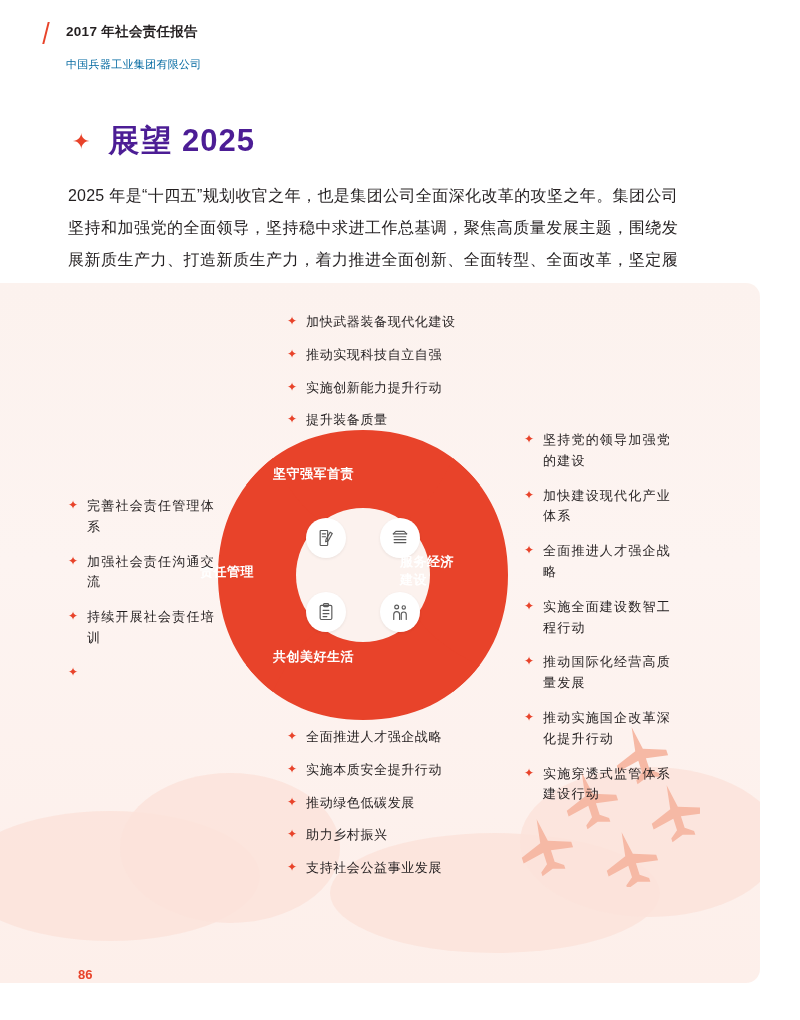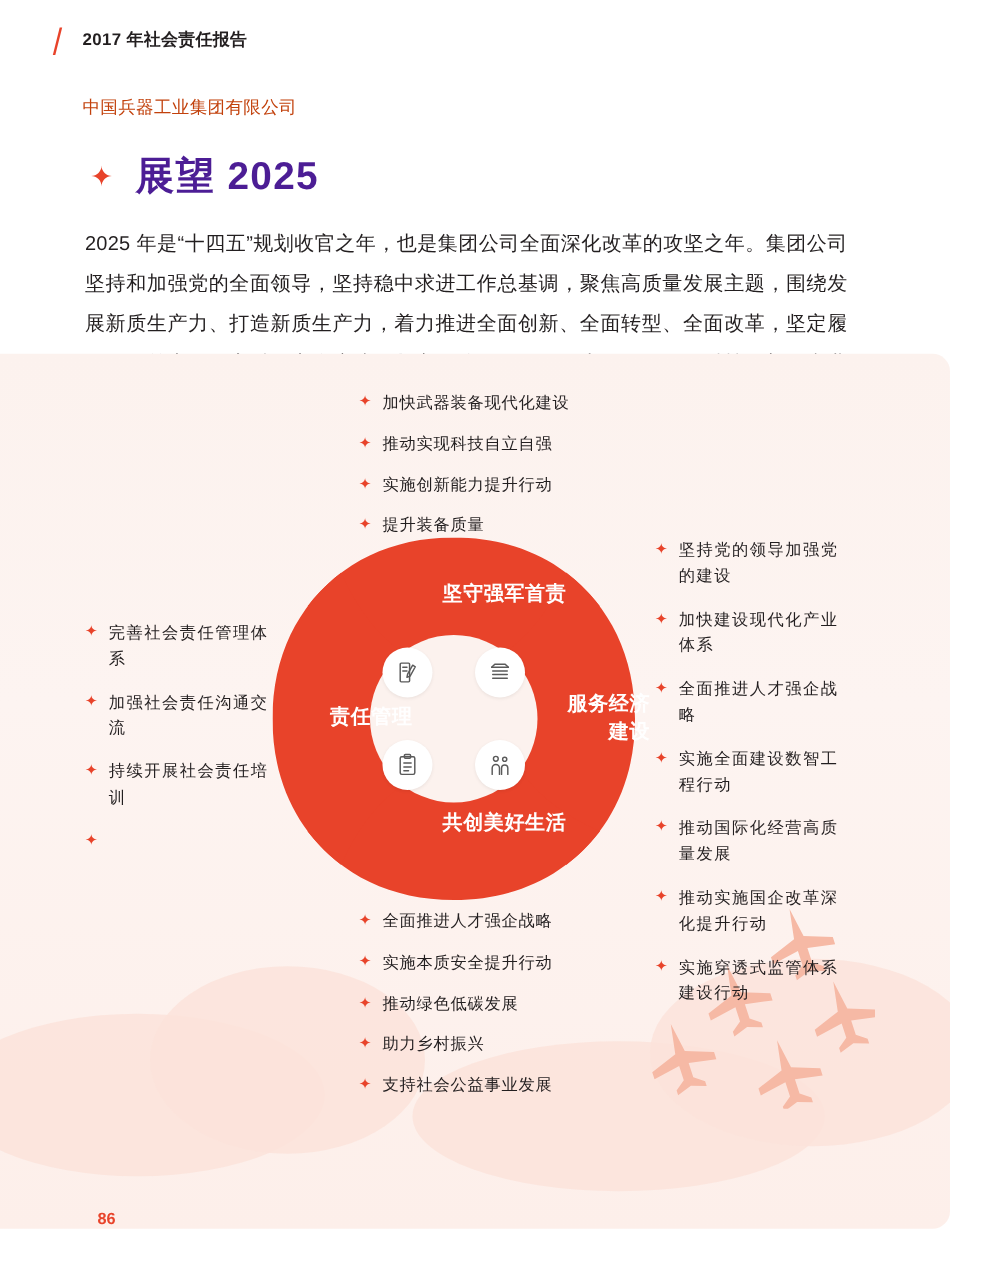--- a/index.html
+++ b/index.html
@@ -18,21 +18,21 @@
     position:absolute; left:45px; top:22px; width:12px; height:22px;
     border-left: 2.5px solid #E8432A;
     transform: skewX(-14deg);
   }
   .hdr-title {
     position:absolute; left:66px; top:23px;
     font-size:13.5px; font-weight:bold; color:#231f20; letter-spacing:0.3px;
   }
   .hdr-sub {
     position:absolute; left:66px; top:57px;
-    font-size:14px; color:#c2410c; letter-spacing:0.3px;margin-top:20px;
+    font-size:11px; color:#0369a1; letter-spacing:0.3px;
   }
 
   
   .title-row { position:absolute; left:72px; top:120px; display:flex; align-items:center; }
   .star {
     display:inline-block; color:#E8432A; font-size:22px; line-height:1;
     transform: translateY(1px);
   }
   .title-text {
     margin-left:18px;
@@ -80,22 +80,22 @@
     background:#ffffff; display:flex; align-items:center; justify-content:center;
     box-shadow: 0 1px 3px rgba(0,0,0,.07);
   }
   .ic-tl { left:88px; top:88px; }
   .ic-tr { left:162px; top:88px; }
   .ic-bl { left:88px; top:162px; }
   .ic-br { left:162px; top:162px; }
   .icon-circle svg { display:block; }
 
   .petal-label {
-    position:absolute; color:#fff; font-weight:bold; font-size:16px;
-    text-align:right; line-height:1.35; letter-spacing:.5px;
+    position:absolute; color:#fff; font-weight:bold; font-size:13px;
+    text-align:left; line-height:1.35; letter-spacing:.5px;
     pointer-events:none;
   }
   .lbl-top { left:55px; top:35px; width:180px; }
   .lbl-bottom { left:55px; top:218px; width:180px; }
   .lbl-left { left:-18px; top:133px; width:130px; }
   .lbl-right { left:182px; top:123px; width:120px; }
 
   
   .bullets { position:absolute; }
   .bullet-item {

